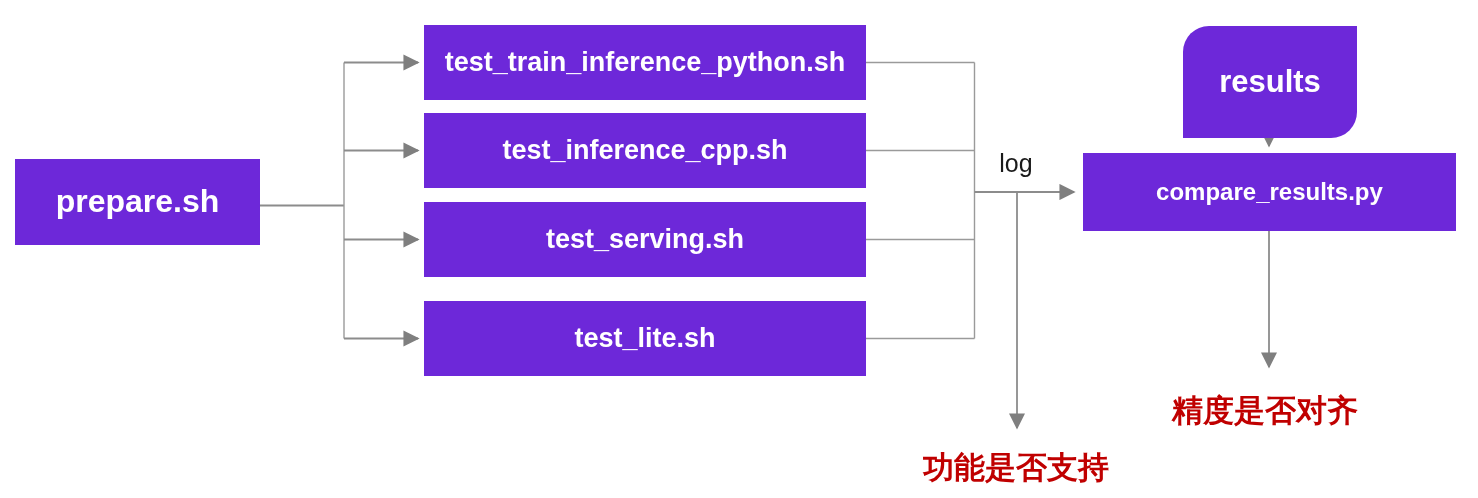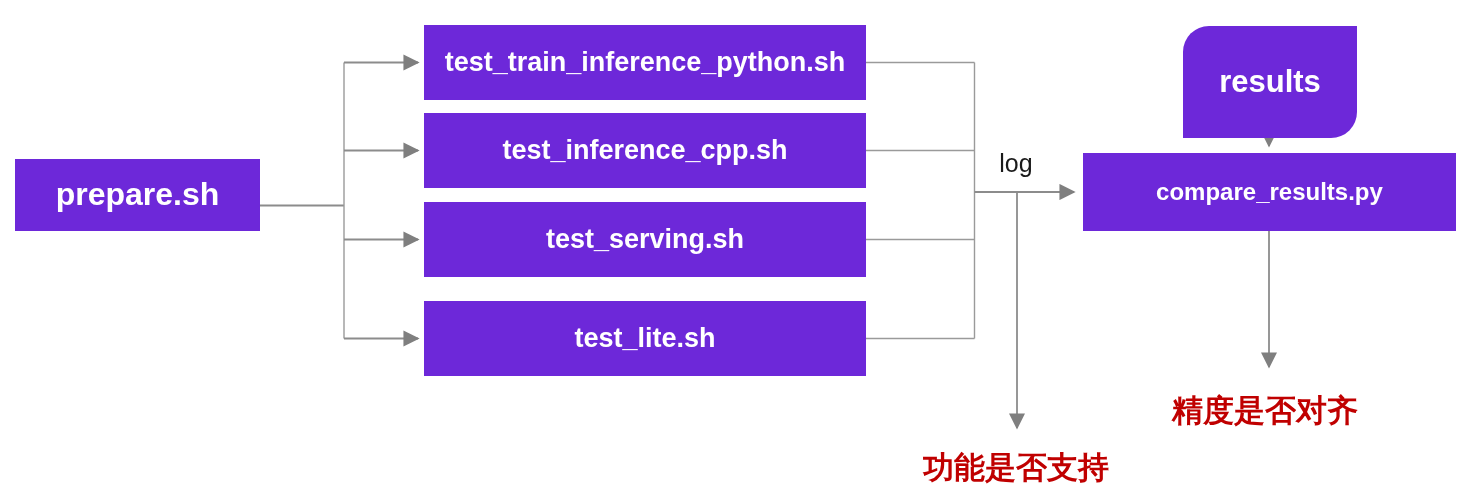--- a/index.html
+++ b/index.html
@@ -25,21 +25,21 @@
     position: absolute;
     background: #6d28d9;
     color: #ffffff;
     font-weight: bold;
     display: flex;
     align-items: center;
     justify-content: center;
     text-align: center;
     line-height: 1.1;
   }
-  .node-prepare        { left: 15px;   top: 159px; width: 245px; height: 72px; font-size: 32px; }
+  .node-prepare        { left: 15px;   top: 159px; width: 245px; height: 86px; font-size: 32px; }
   .node-test           { left: 424px;  width: 442px; height: 75px; font-size: 27px; }
   .node-test-1         { top: 25px; }
   .node-test-2         { top: 113px; }
   .node-test-3         { top: 202px; }
   .node-test-4         { top: 301px; }
   .node-compare        { left: 1083px; top: 153px; width: 373px; height: 78px; font-size: 24px; }
   .node-results        { left: 1183px; top: 26px;  width: 174px; height: 112px; font-size: 31px;
                          border-radius: 26px 0 26px 0; }
   .edge-label-log {
     position: absolute;

